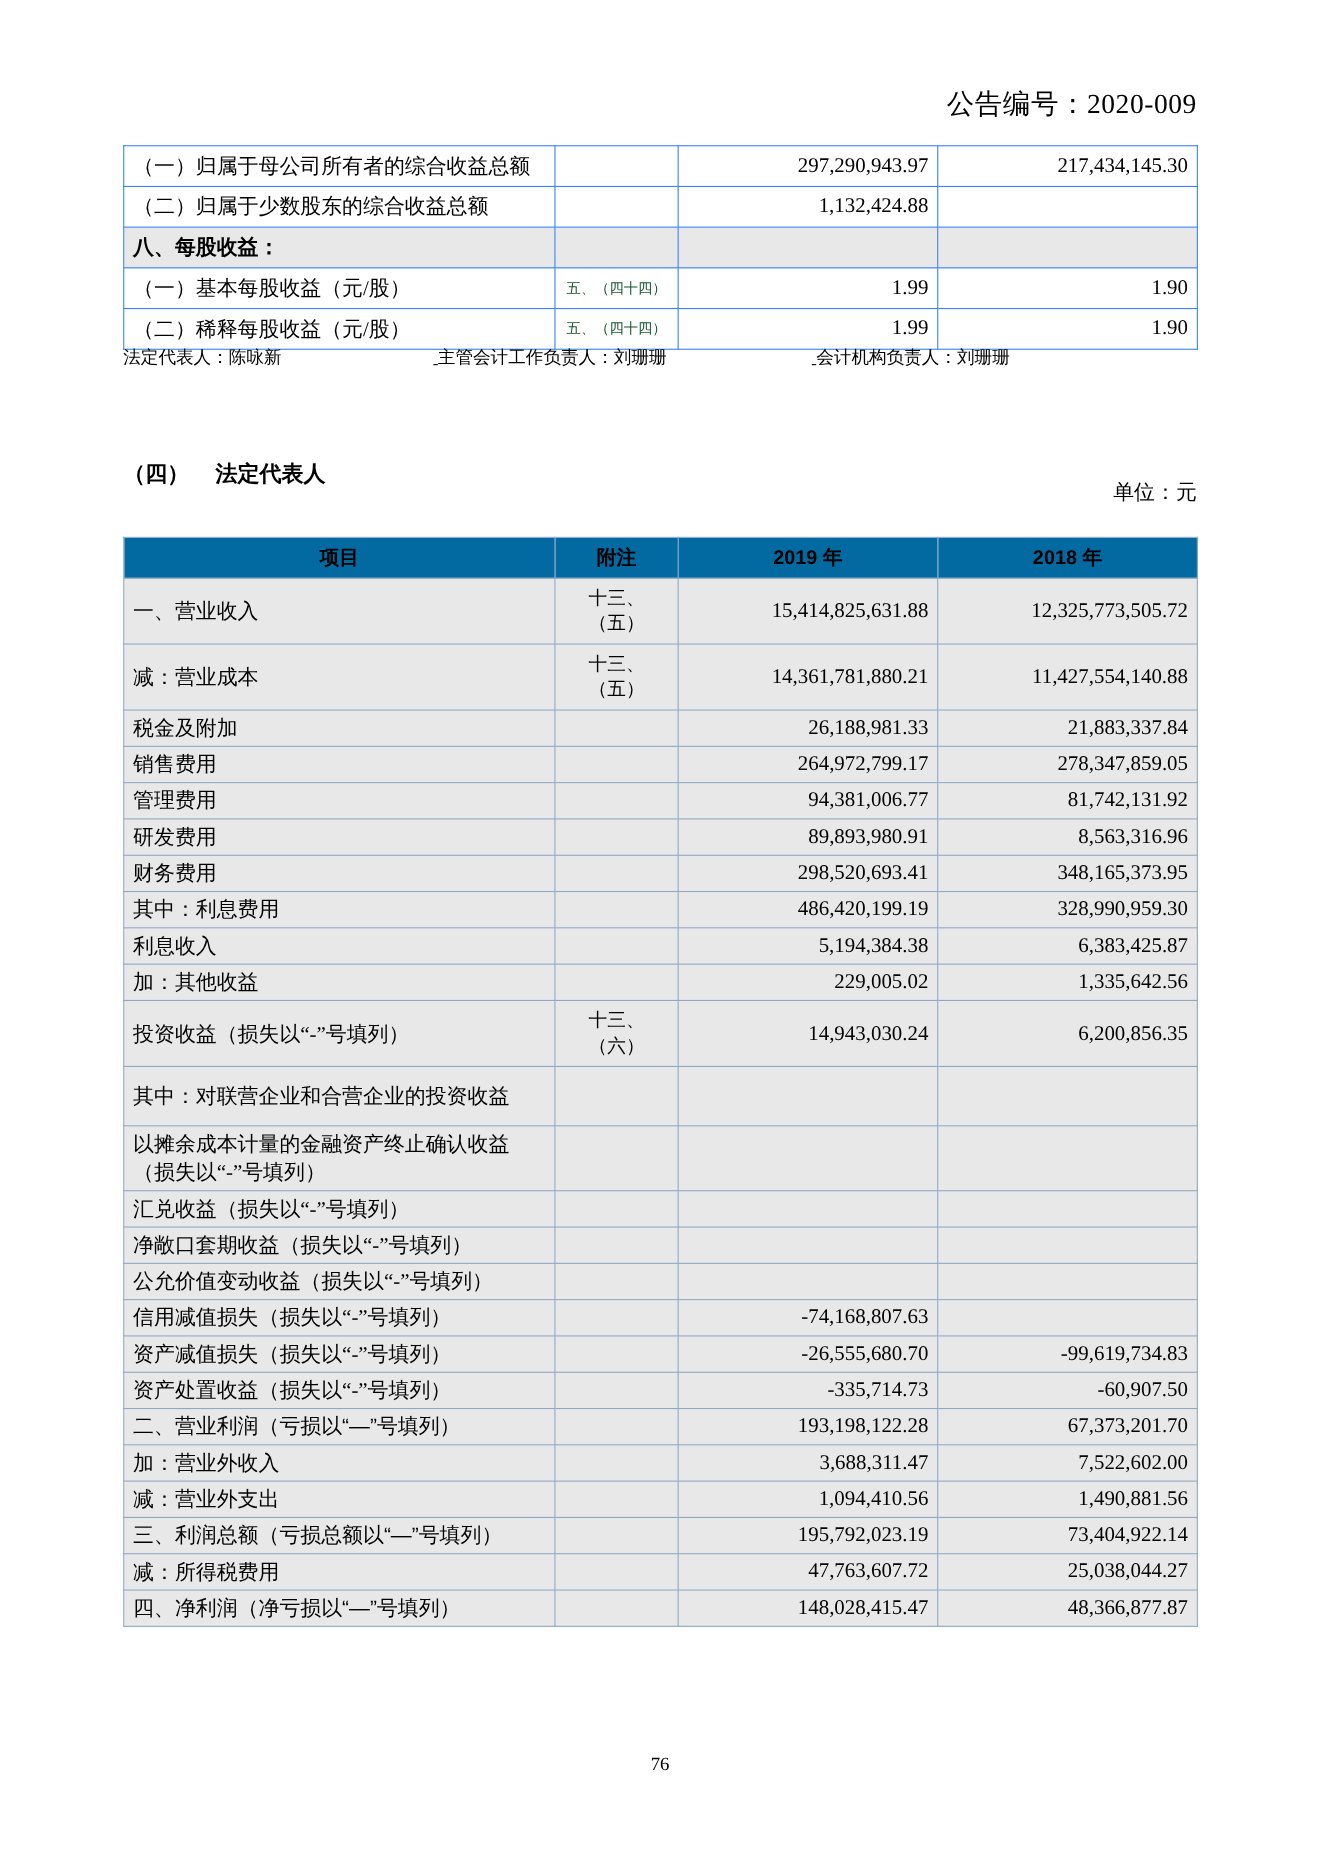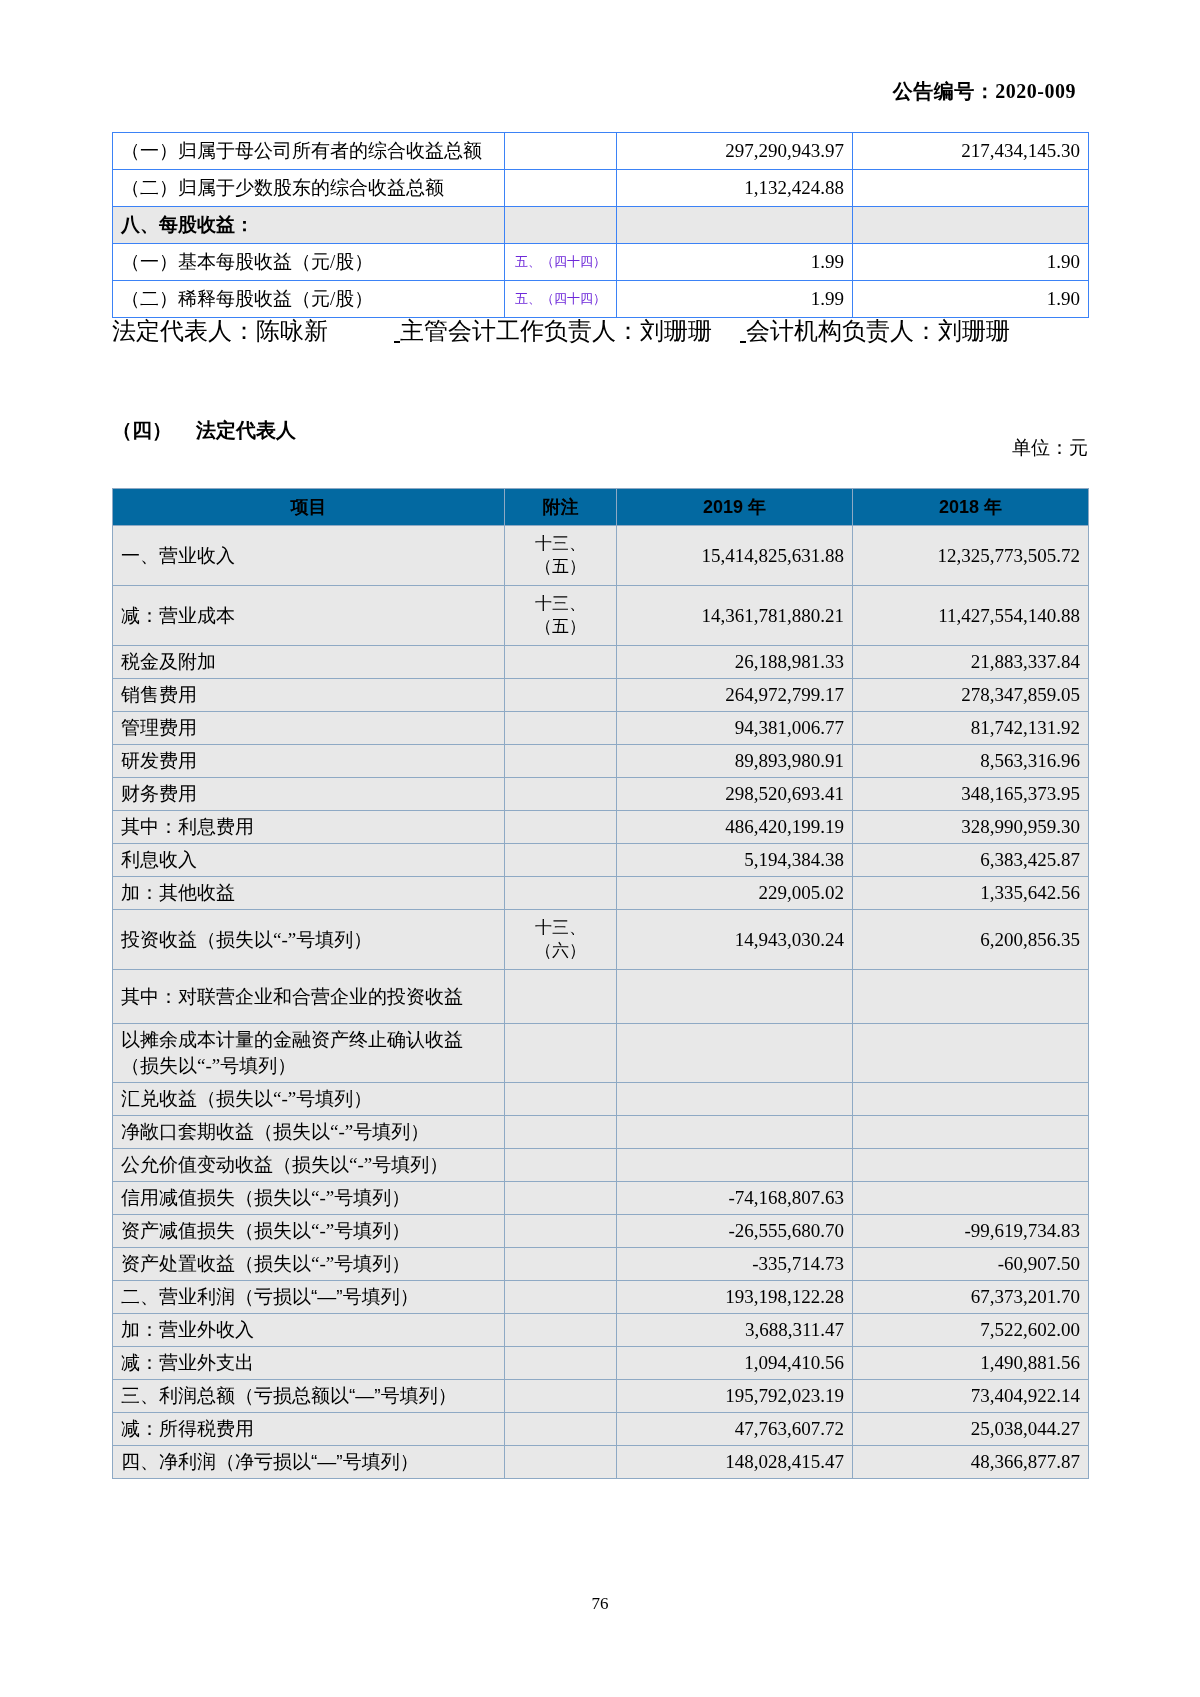--- a/index.html
+++ b/index.html
@@ -18,25 +18,24 @@
     position: relative;
     width: 1200px;
     height: 1697px;
     box-sizing: border-box;
     padding: 0;
     background: #fff;
   }
   .header-code {
     position: absolute;
     top: 78px;
-    right: 124px;
-    font-size: 20px;
+    right: 112px;
+    font-size: 25px;
     letter-spacing: 0.5px;
     font-family: "Liberation Serif", "DejaVu Serif", serif;
-    font-weight: bold;
   }
 
   
   .top-table {
     position: absolute;
     top: 132px;
     left: 112px;
     width: 976px;
     border-collapse: collapse;
     table-layout: fixed;
@@ -47,33 +46,33 @@
     height: 32px;
     padding: 2px 8px;
     vertical-align: middle;
   }
   .col-item { width: 392px; }
   .col-note { width: 112px; }
   .col-y1   { width: 236px; }
   .col-y2   { width: 236px; }
 
   .num { text-align: right; font-family: "Liberation Serif", "DejaVu Serif", serif; }
-  .note-cell { font-size: 13px; text-align: center; color: #6d28d9; }
+  .note-cell { font-size: 13px; text-align: center; color: #14532d; }
   .shade { background: #e8e8e8; }
   .indent1 { padding-left: 22px; }
   .indent2 { padding-left: 46px; margin-top: 43px; }
   .indent3 { padding-left: 70px; }
 
   
   .signatures {
     position: absolute;
     top: 315px;
     left: 112px;
     width: 976px;
-    font-size: 24px;
+    font-size: 16px;
     text-decoration: underline;
   }
   .signatures span { display: inline-block; }
   .sig-1 { width: 282px; }
   .sig-2 { width: 340px; }
 
   
   .section-title {
     position: absolute;
     top: 417px;

